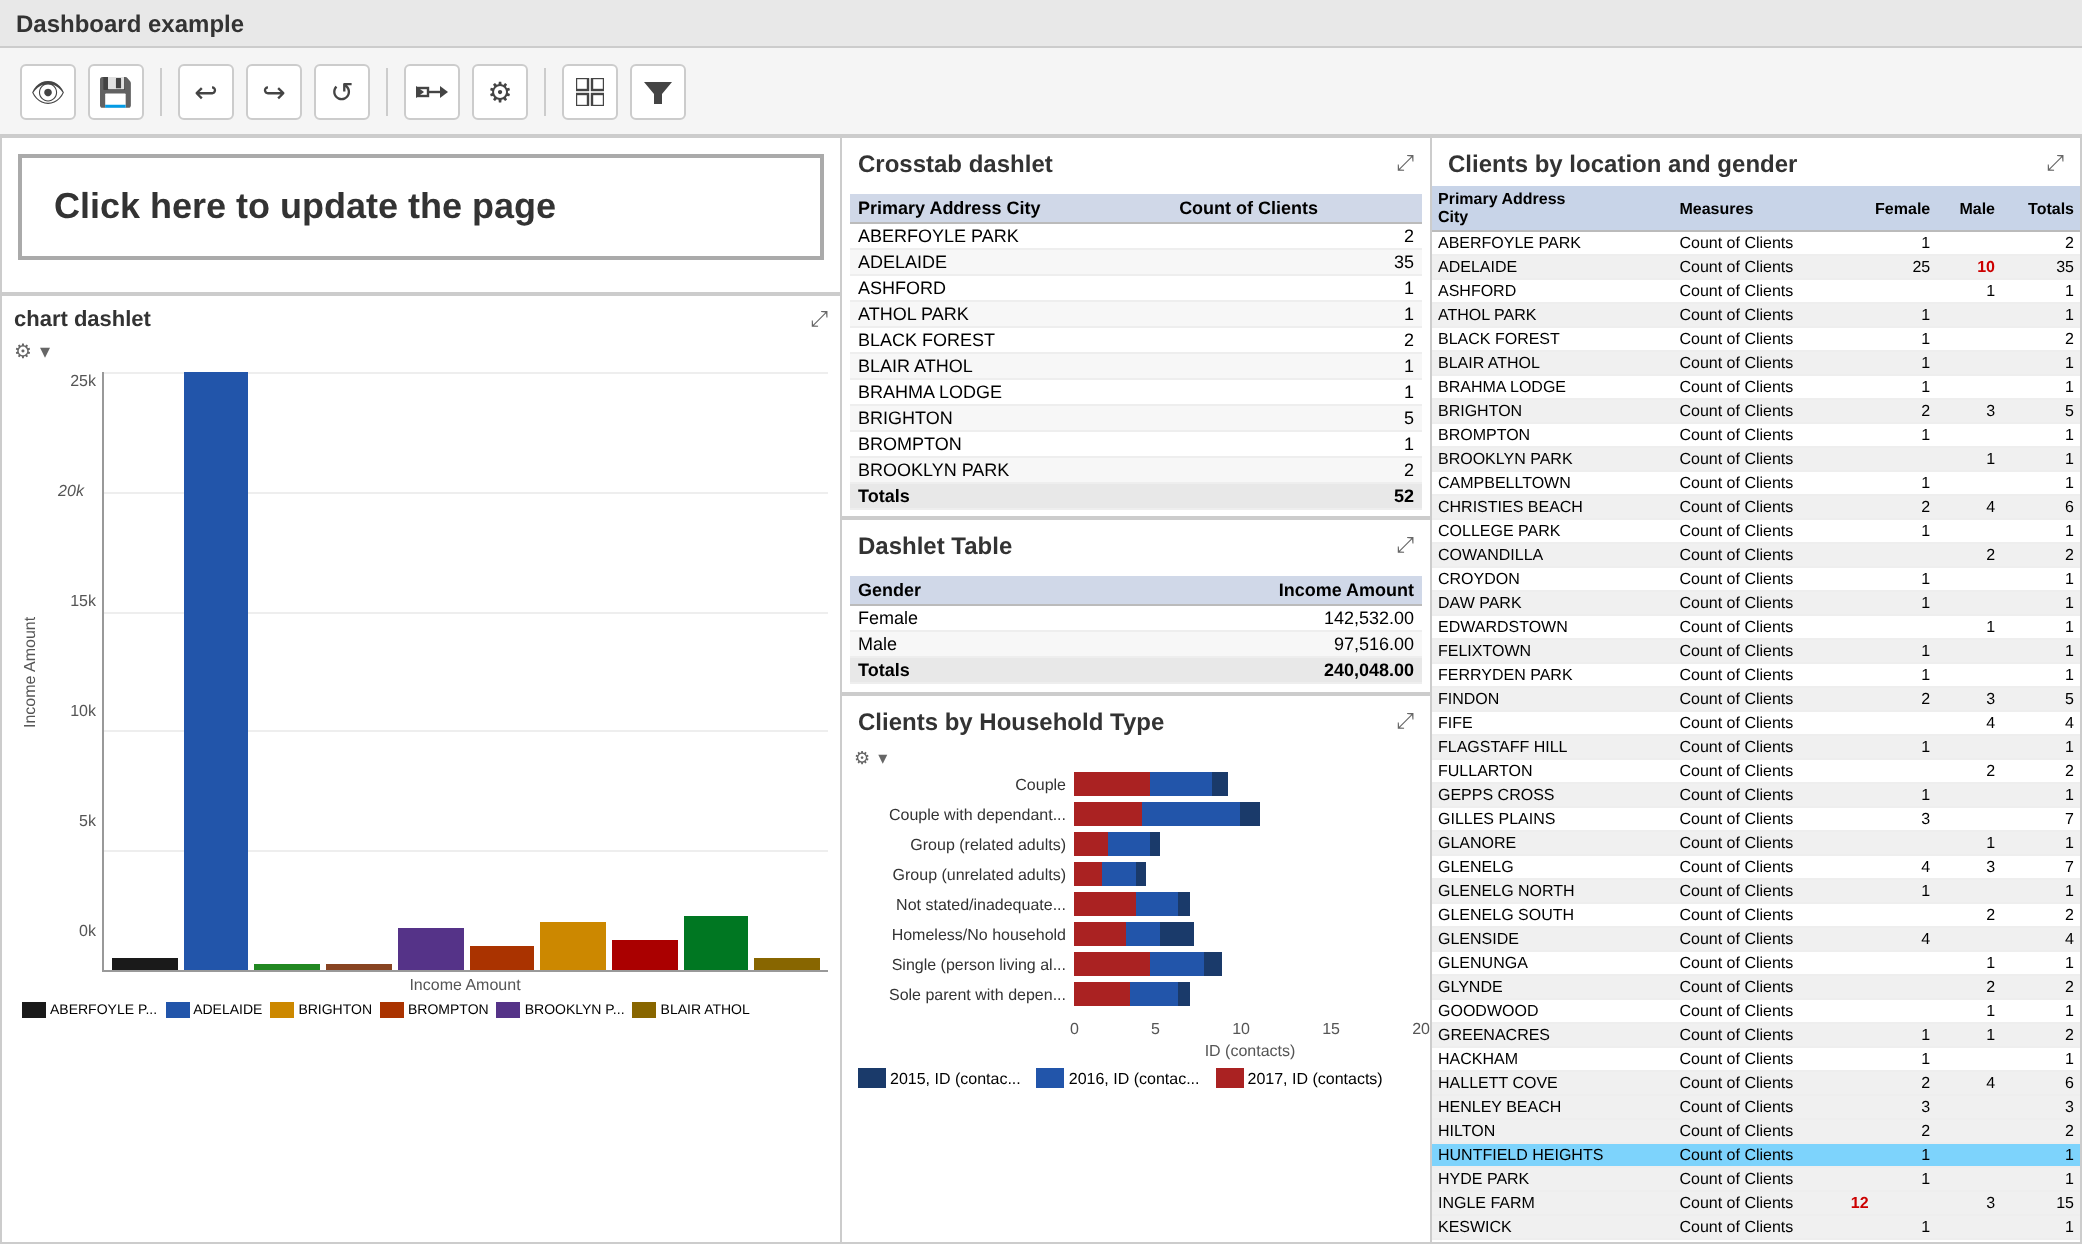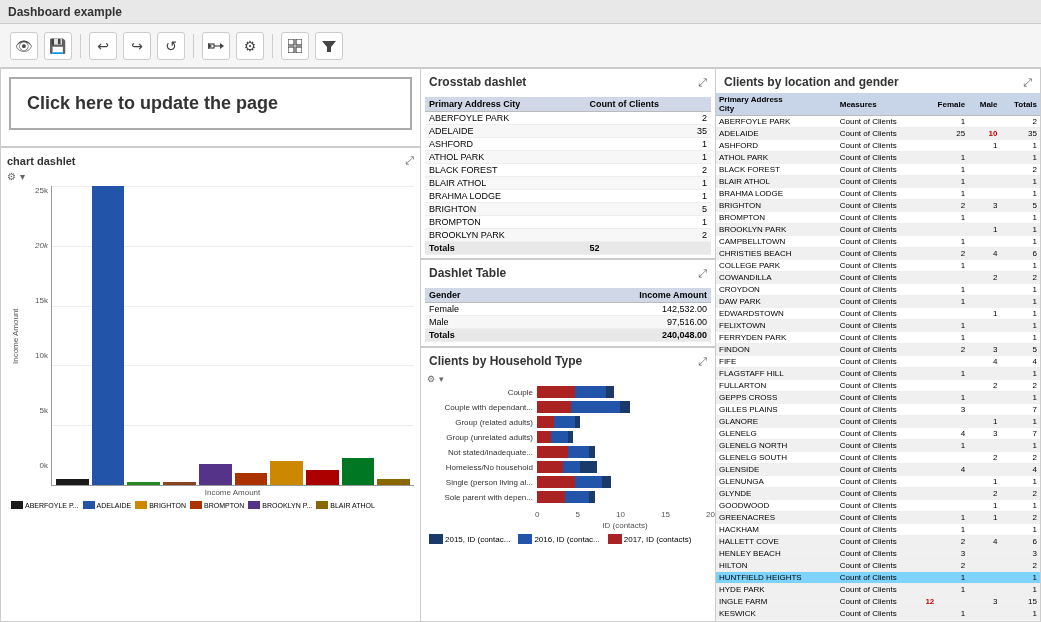--- a/index.html
+++ b/index.html
@@ -265,21 +265,21 @@
         <span style="font-size:10px; color:#666; cursor:pointer;">▾</span>
       </div>
 
       <div style="display:flex; height:300px;">
 
         <div style="writing-mode:vertical-rl; transform:rotate(180deg); font-size:8px; color:#555; width:16px; display:flex; align-items:center; justify-content:center;">Income Amount</div>
 
         <div style="display:flex; flex:1; position:relative;">
           <div style="width:28px; position:relative; display:flex; flex-direction:column; justify-content:space-between; padding-bottom:16px;">
             <span style="font-size:8px; color:#555; text-align:right; padding-right:3px;">25k</span>
-            <span style="font-size:8px; color:#555; text-align:right; padding-right:3px;font-style:italic;">20k</span>
+            <span style="font-size:8px; color:#555; text-align:center; padding-right:3px;font-style:italic;">20k</span>
             <span style="font-size:8px; color:#555; text-align:right; padding-right:3px;">15k</span>
             <span style="font-size:8px; color:#555; text-align:right; padding-right:3px;">10k</span>
             <span style="font-size:8px; color:#555; text-align:right; padding-right:3px;">5k</span>
             <span style="font-size:8px; color:#555; text-align:right; padding-right:3px;">0k</span>
           </div>
           <div style="flex:1; position:relative; border-left:1px solid #999; border-bottom:1px solid #999;">
 
             <div style="position:absolute; top:0%; left:0; right:0; border-top:1px solid #eee;"></div>
             <div style="position:absolute; top:20%; left:0; right:0; border-top:1px solid #eee;"></div>
             <div style="position:absolute; top:40%; left:0; right:0; border-top:1px solid #eee;"></div>
@@ -386,21 +386,21 @@
                 <td style="text-align:right;">1</td>
               </tr>
               <tr style="background: rgb(247, 247, 247);">
                 <td>BROOKLYN PARK</td>
                 <td style="text-align:right;">2</td>
               </tr>
             </tbody>
           <tfoot>
             <tr class="totals-row">
               <td>Totals</td>
-              <td style="text-align:left;">52</td>
+              <td style="text-align:right;">52</td>
             </tr>
           </tfoot>
         </table>
       </div>
     </div>
 
     <div class="dashlet" style="flex:0 0 auto; border-right:0;">
       <div class="panel-header">
         <span class="panel-header-title">Dashlet Table</span>
         <span style="font-size:11px; color:#666; cursor:pointer;">⤢</span>

